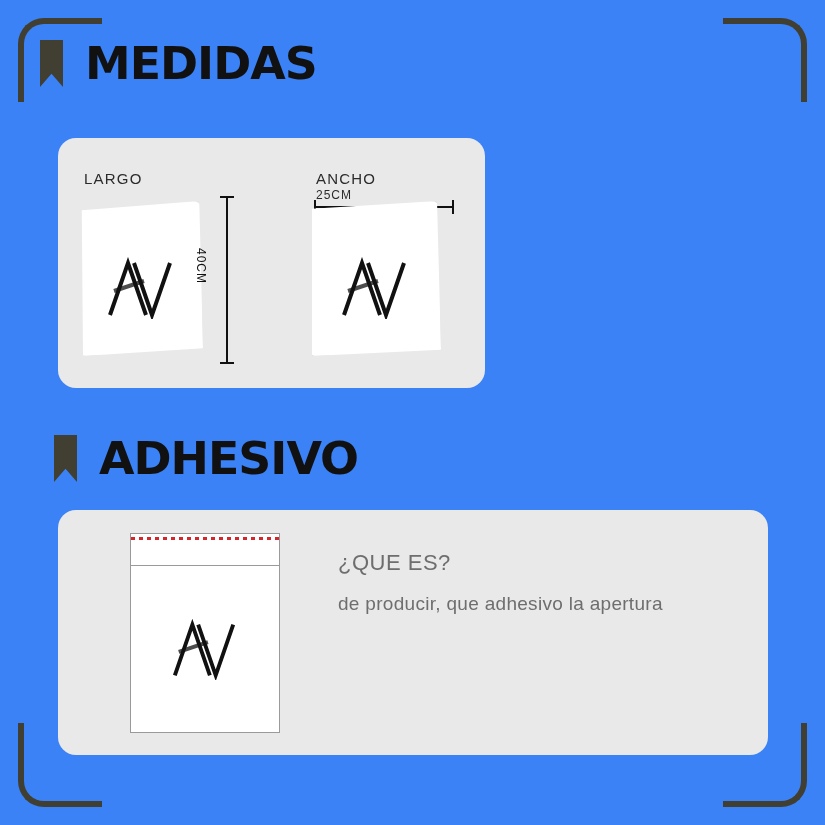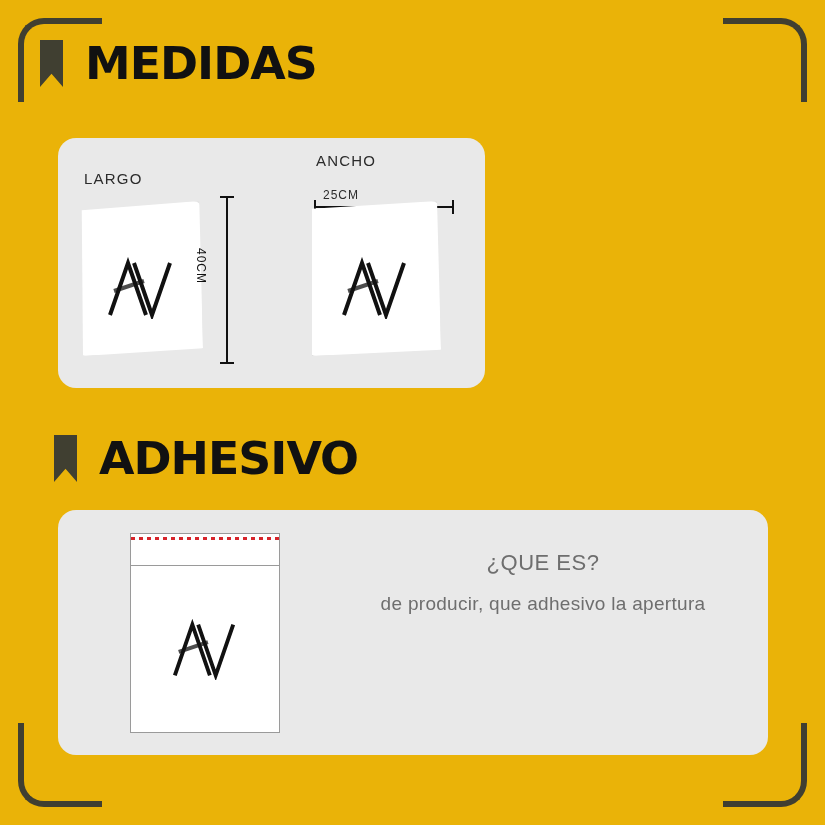--- a/index.html
+++ b/index.html
@@ -11,21 +11,21 @@
     width: 825px;
     height: 825px;
     font-family: "Liberation Sans", sans-serif;
     overflow: hidden;
   }
 
   .page {
     position: relative;
     width: 825px;
     height: 825px;
-    background: #eab308;
+    background: #3b82f6;
   }
 
   
   .frame {
     position: absolute;
     left: 18px;
     top: 18px;
     width: 789px;
     height: 789px;
     pointer-events: none;
@@ -107,28 +107,27 @@
     height: 250px;
   }
   .label-small {
     position: absolute;
     font-size: 15px;
     letter-spacing: 1.2px;
     color: #2b2b2b;
     font-family: Liberation Sans, sans-serif;
   }
   #largo-label { left: 26px; top: 32px; }
-  #ancho-label { left: 258px; top: 14px; }
+  #ancho-label { left: 258px; top: 32px; }
   #ancho-value {
     position: absolute;
     left: 258px; top: 50px;
     font-size: 12px;
     letter-spacing: 1px;
     color: #2b2b2b;
-    margin-left: 7px;
   }
 
   .bag {
     position: absolute;
     background: #ffffff;
     box-shadow: 2px 3px 6px rgba(0,0,0,0.12);
   }
   #bag-largo {
     left: 20px;
     top: 63px;
@@ -253,21 +252,20 @@
     transform: translate(-50%, -50%);
     width: 72px;
     height: 62px;
   }
 
   #adh-text {
     position: absolute;
     left: 280px;
     top: 40px;
     width: 410px;
-    text-align: center;
   }
   #adh-question {
     font-size: 22px;
     color: #6e6e6e;
     letter-spacing: 0.5px;
     margin: 0 0 18px 0;
     font-family: "Liberation Sans", sans-serif;
   }
   .adh-line {
     font-size: 19px;

